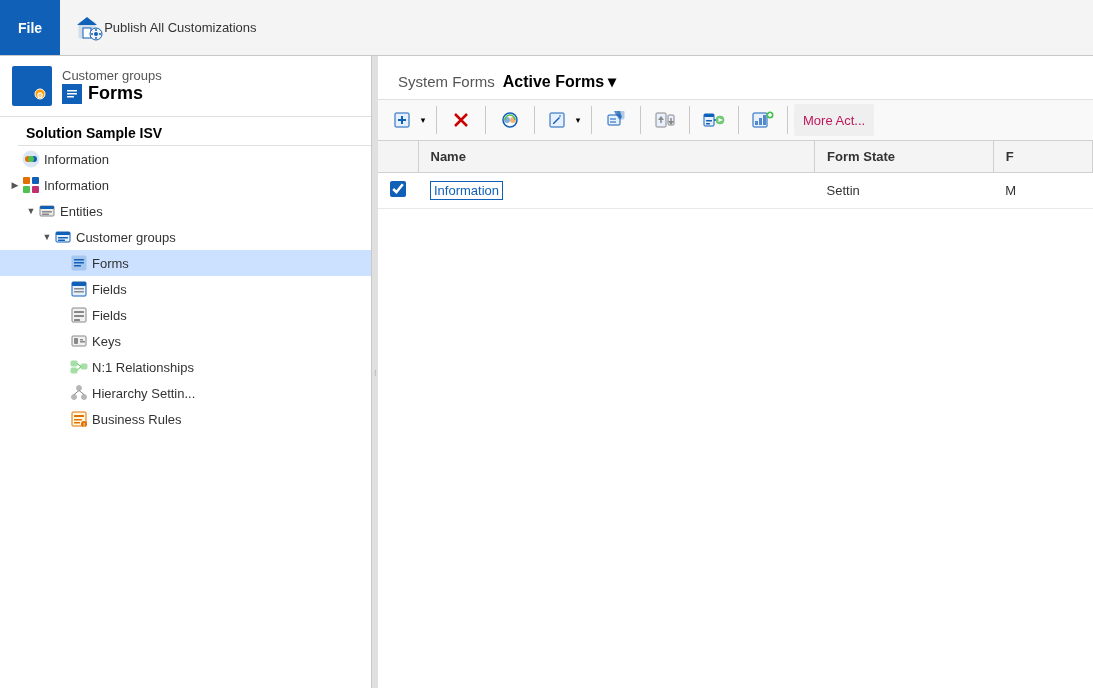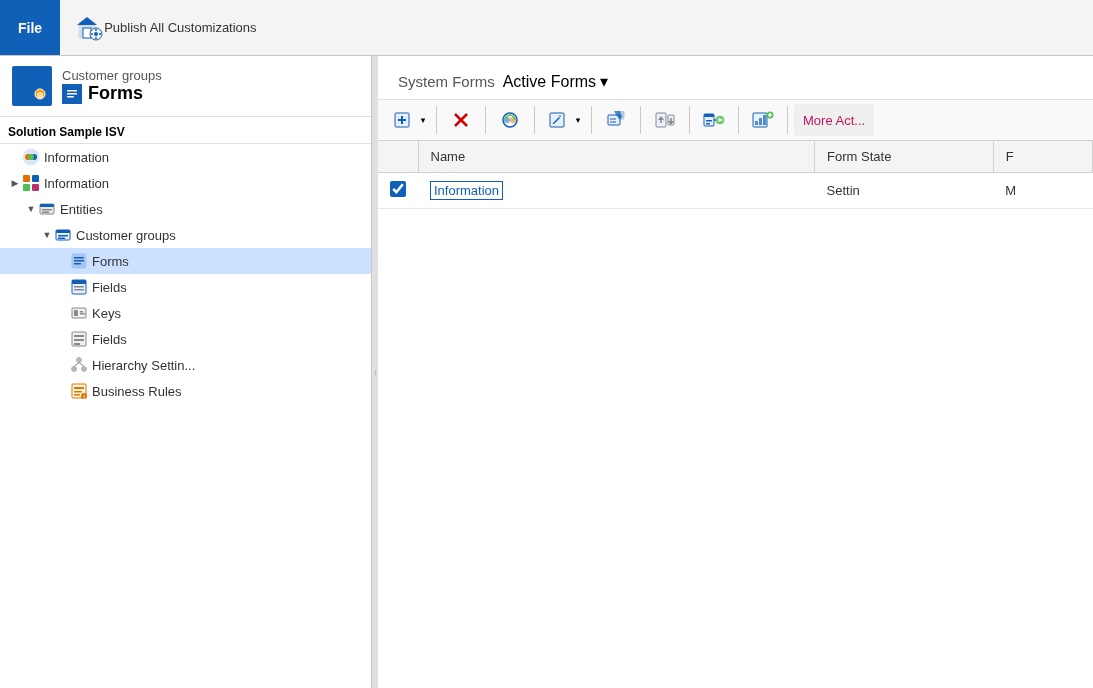--- a/index.html
+++ b/index.html
@@ -94,25 +94,26 @@
       color: white;
       font-size: 10px;
     }
     .sidebar-header-text .form-label {
       font-size: 18px;
       font-weight: 700;
       color: #000;
     }
 
     .sidebar-section-label {
-      font-size: 12px;
+      font-size: 14px;
       font-weight: 700;
       color: #000;
       padding: 8px 12px 4px 8px;
       border-bottom: 1px solid #e0e0e0;
+      margin-left: 18px;
     }
 
     .tree-area {
       flex: 1;
       overflow-y: auto;
       overflow-x: hidden;
       position: relative;
     }
 
     .tree-item {
@@ -175,21 +176,21 @@
       align-items: center;
       gap: 8px;
       border-bottom: 1px solid #e0e0e0;
     }
     .system-forms-label {
       font-size: 15px;
       color: #555;
     }
     .active-forms-btn {
       font-size: 16px;
-      font-weight: 400;
+      font-weight: 700;
       color: #000;
       background: transparent;
       border: none;
       cursor: pointer;
       display: flex;
       align-items: center;
       gap: 4px;
     }
 
     
@@ -270,21 +271,21 @@
       width: 100%;
       border-collapse: collapse;
     }
     thead tr {
       background: #f4f4f4;
       border-bottom: 1px solid #d0d0d0;
     }
     thead th {
       text-align: left;
       padding: 8px 12px;
-      font-weight: 400;
+      font-weight: 700;
       color: #333;
       font-size: 13px;
       border-right: 1px solid #d0d0d0;
       position: relative;
     }
     thead th:first-child {
       width: 40px;
       text-align: center;
     }
     .col-name { width: 400px; }
@@ -470,45 +471,58 @@
             <rect x="2" y="2" width="14" height="4" rx="1" fill="#1160b7"></rect>
             <rect x="4" y="8" width="10" height="1.5" fill="#888" rx="0.5"></rect>
             <rect x="4" y="11" width="10" height="1.5" fill="#888" rx="0.5"></rect>
           </svg>
         </span>
         <span>Fields</span>
       </div>
 
       <div class="tree-item tree-indent-4">
         <span class="tree-toggle"></span>
+        <span class="tree-icon icon-fields">
+          <svg width="18" height="18" viewBox="0 0 18 18">
+            <rect x="2" y="2" width="14" height="14" rx="1" fill="#f0f0f0" stroke="#888" stroke-width="1"></rect>
+            <rect x="4" y="5" width="10" height="2" fill="#888" rx="0.5"></rect>
+            <rect x="4" y="9" width="10" height="2" fill="#888" rx="0.5"></rect>
+            <rect x="4" y="13" width="6" height="2" fill="#888" rx="0.5"></rect>
+          </svg>
+        </span>
+        <span>Fields</span>
+      </div>
+
+      <div class="tree-item tree-indent-4">
+        <span class="tree-toggle"></span>
         <span class="tree-icon icon-keys">
           <svg width="18" height="18" viewBox="0 0 18 18">
             <rect x="2" y="4" width="14" height="10" rx="1" fill="#f0f0f0" stroke="#888" stroke-width="1"></rect>
             <rect x="4" y="6" width="4" height="6" rx="1" fill="#888"></rect>
             <rect x="10" y="9" width="5" height="1.5" fill="#888" rx="0.5"></rect>
             <rect x="10" y="7" width="3" height="1.5" fill="#888" rx="0.5"></rect>
           </svg>
         </span>
         <span>Keys</span>
       </div>
 
+
       <div class="tree-item tree-indent-4">
         <span class="tree-toggle"></span>
-        <span class="tree-icon icon-fields">
-          <svg width="18" height="18" viewBox="0 0 18 18">
-            <rect x="2" y="2" width="14" height="14" rx="1" fill="#f0f0f0" stroke="#888" stroke-width="1"></rect>
-            <rect x="4" y="5" width="10" height="2" fill="#888" rx="0.5"></rect>
-            <rect x="4" y="9" width="10" height="2" fill="#888" rx="0.5"></rect>
-            <rect x="4" y="13" width="6" height="2" fill="#888" rx="0.5"></rect>
-          </svg>
-        </span>
-        <span>Fields</span>
-      </div>
-
-
+        <span class="tree-icon">
+          <svg width="18" height="18" viewBox="0 0 18 18">
+            <rect x="1" y="3" width="6" height="5" rx="1" fill="#50c050" opacity="0.5" stroke="#50c050" stroke-width="1"></rect>
+            <rect x="1" y="10" width="6" height="5" rx="1" fill="#50c050" opacity="0.5" stroke="#50c050" stroke-width="1"></rect>
+            <rect x="11" y="6" width="6" height="5" rx="1" fill="#50c050" opacity="0.5" stroke="#50c050" stroke-width="1"></rect>
+            <line x1="7" y1="5.5" x2="11" y2="8.5" stroke="#50c050" stroke-width="1"></line>
+            <line x1="7" y1="12.5" x2="11" y2="8.5" stroke="#50c050" stroke-width="1"></line>
+          </svg>
+        </span>
+        <span>N:1 Relationships</span>
+      </div>
 
 
       <div class="tree-item tree-indent-4">
         <span class="tree-toggle"></span>
         <span class="tree-icon icon-hier">
           <svg width="18" height="18" viewBox="0 0 18 18">
             <circle cx="9" cy="4" r="2.5" fill="#888" opacity="0.6" stroke="#888" stroke-width="1"></circle>
             <circle cx="4" cy="13" r="2.5" fill="#888" opacity="0.6" stroke="#888" stroke-width="1"></circle>
             <circle cx="14" cy="13" r="2.5" fill="#888" opacity="0.6" stroke="#888" stroke-width="1"></circle>
             <line x1="9" y1="6.5" x2="4" y2="10.5" stroke="#888" stroke-width="1"></line>

